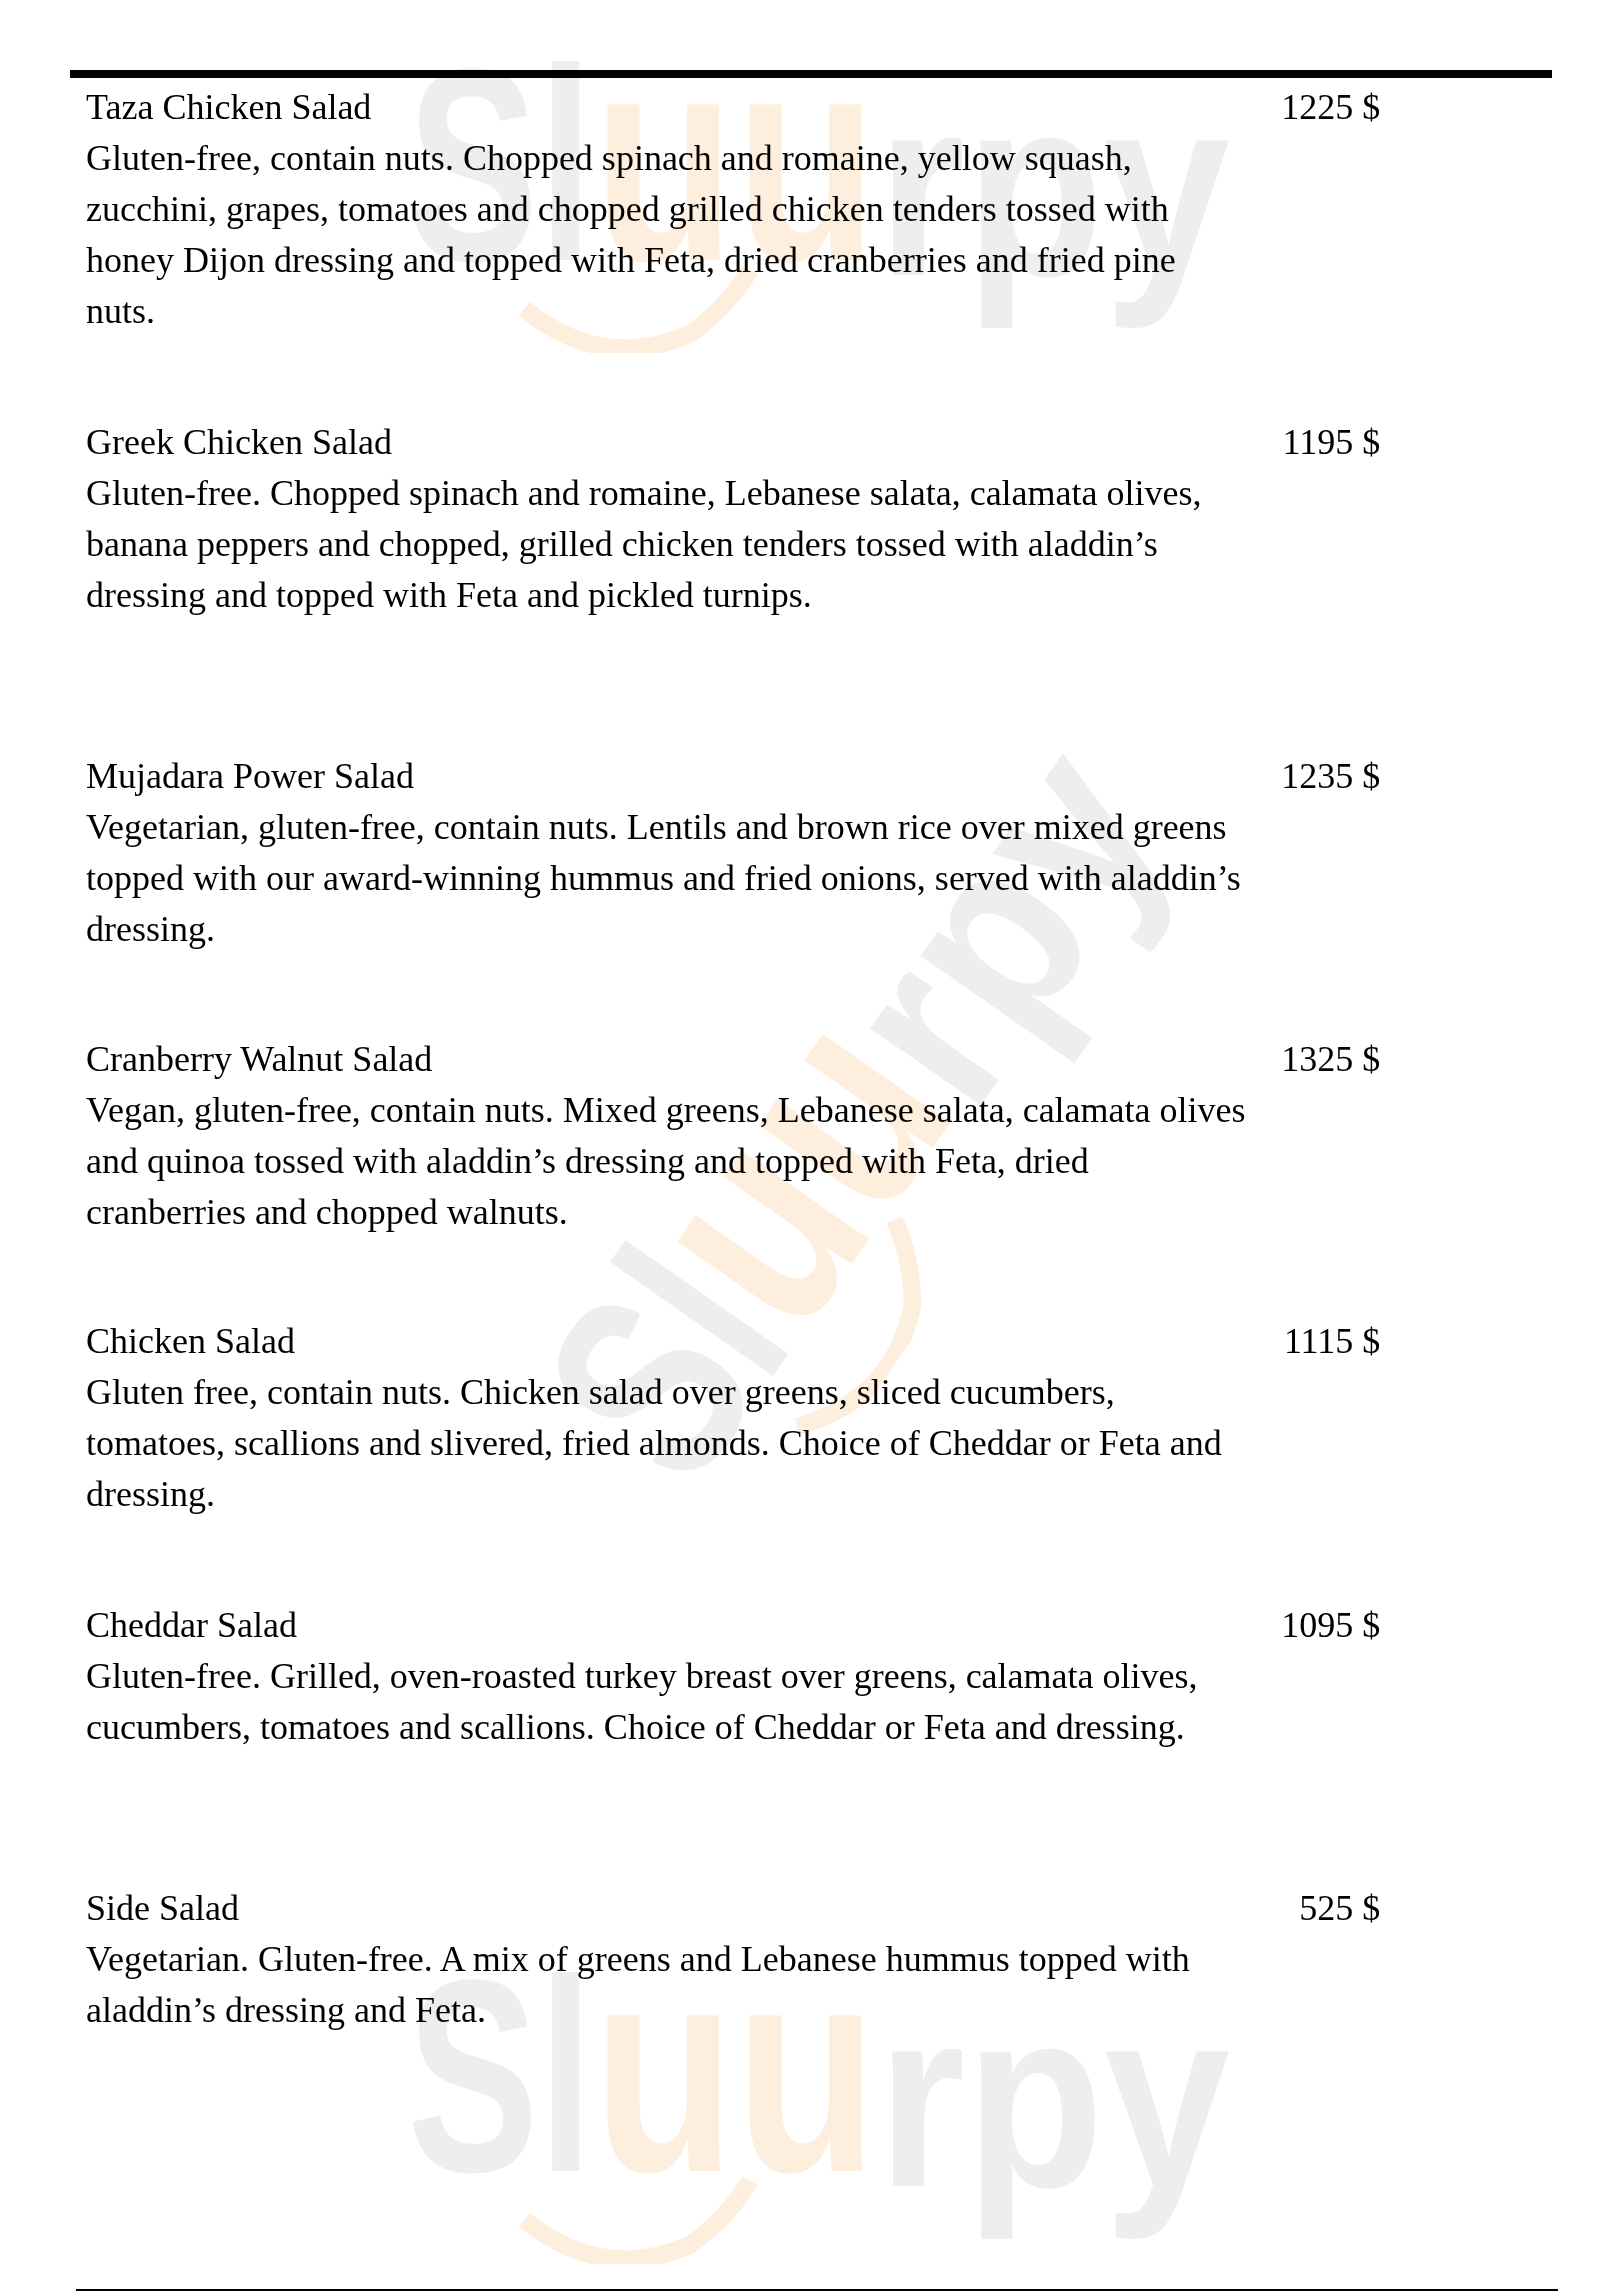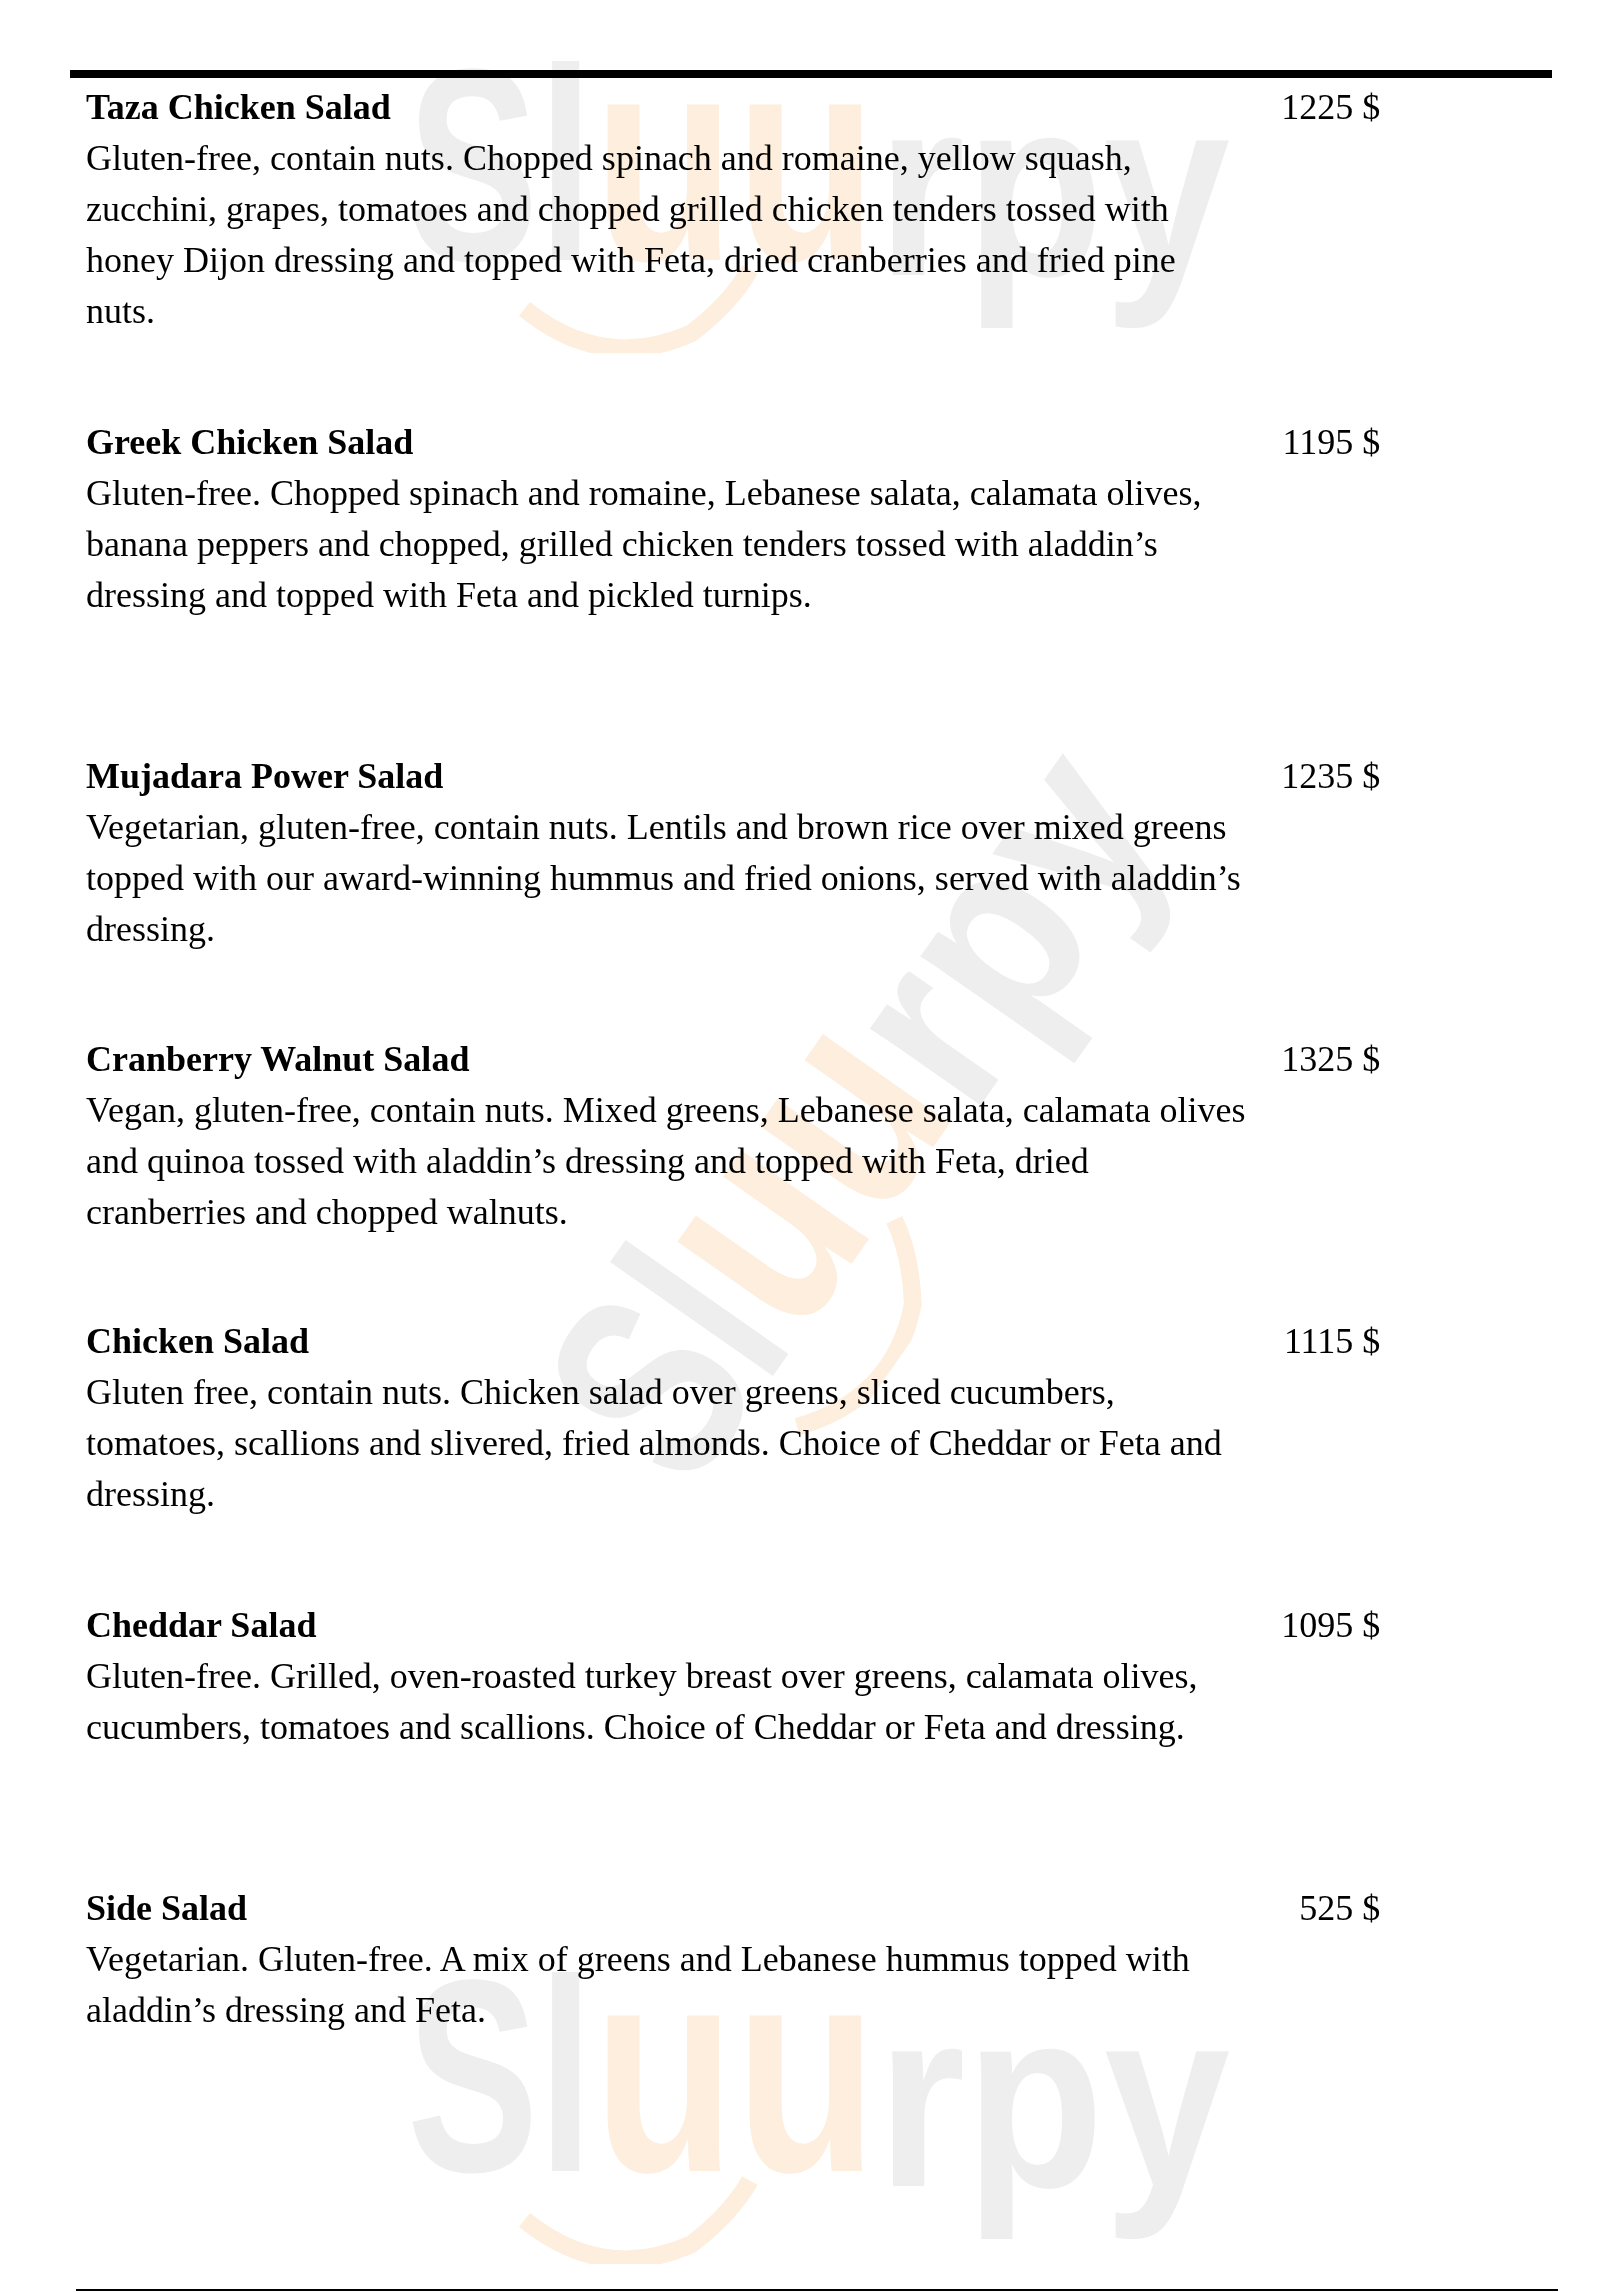--- a/index.html
+++ b/index.html
@@ -51,21 +51,20 @@
       left: 0;
       width: 1304px;
     }
     .item-name {
       position: absolute;
       left: 0;
       top: 0;
       font-size: 36px;
       line-height: 51px;
       white-space: nowrap;
-      font-weight: bold;
     }
     .item-price {
       position: absolute;
       right: 9.8px;
       top: 0;
       font-size: 36px;
       line-height: 51px;
       white-space: nowrap;
     }
     .item-desc {

